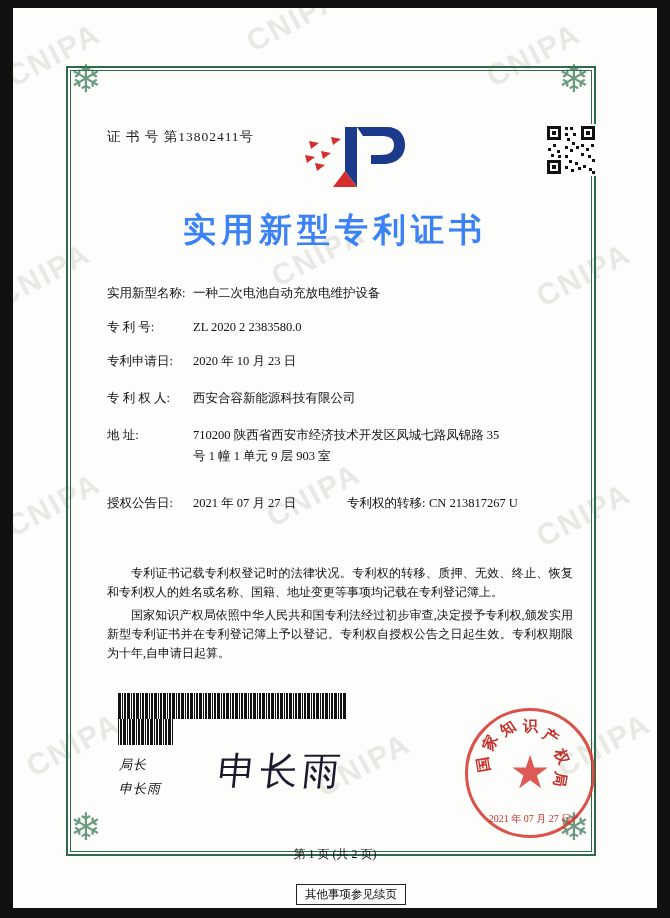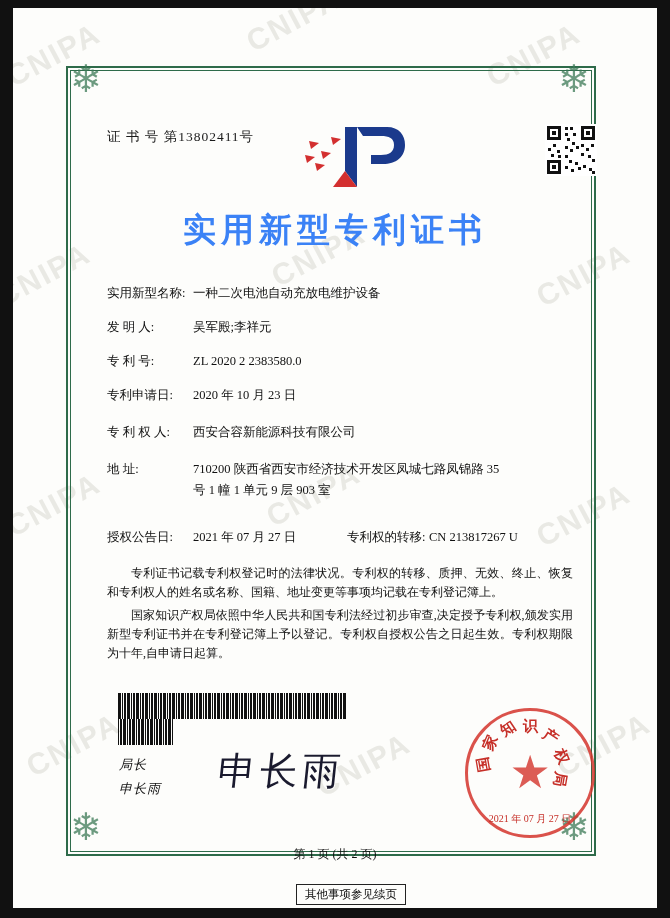--- a/index.html
+++ b/index.html
@@ -226,24 +226,20 @@
   </div>
 
   <div class="title">实用新型专利证书</div>
 
   <div class="fields">
     <div class="row">
       <div class="lbl">实用新型名称:</div>
       <div class="val">一种二次电池自动充放电维护设备</div>
     </div>
     <div class="row">
-      <div class="lbl">发 明 人:</div>
-      <div class="val">吴军殿;李祥元</div>
-    </div>
-    <div class="row">
       <div class="lbl">专 利 号:</div>
       <div class="val">ZL 2020 2 2383580.0</div>
     </div>
     <div class="row">
       <div class="lbl">专利申请日:</div>
       <div class="val">2020 年 10 月 23 日</div>
     </div>
     <div class="row" style="margin-top:20px;">
       <div class="lbl">专 利 权 人:</div>
       <div class="val">西安合容新能源科技有限公司</div>

